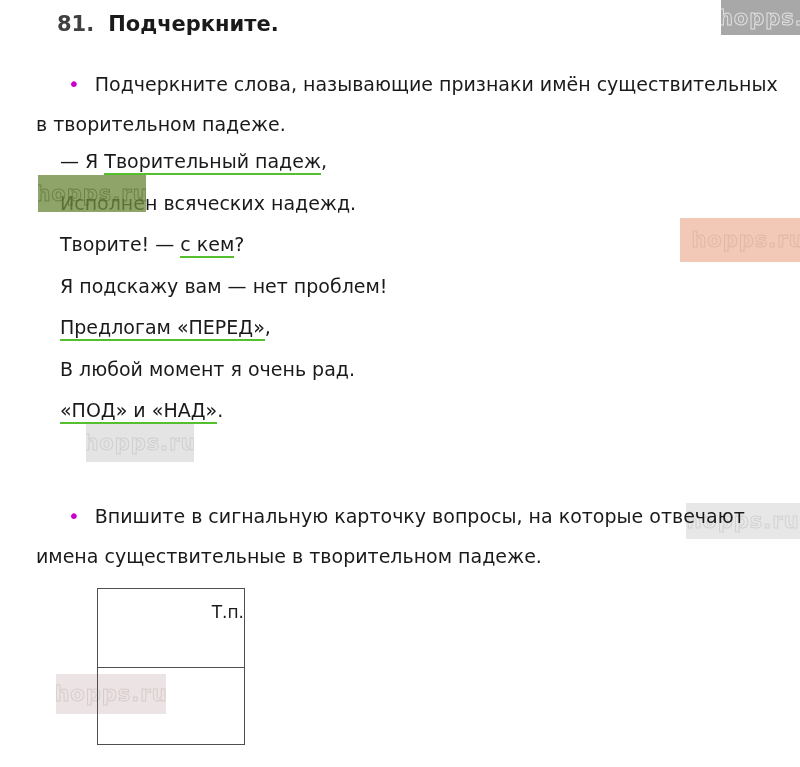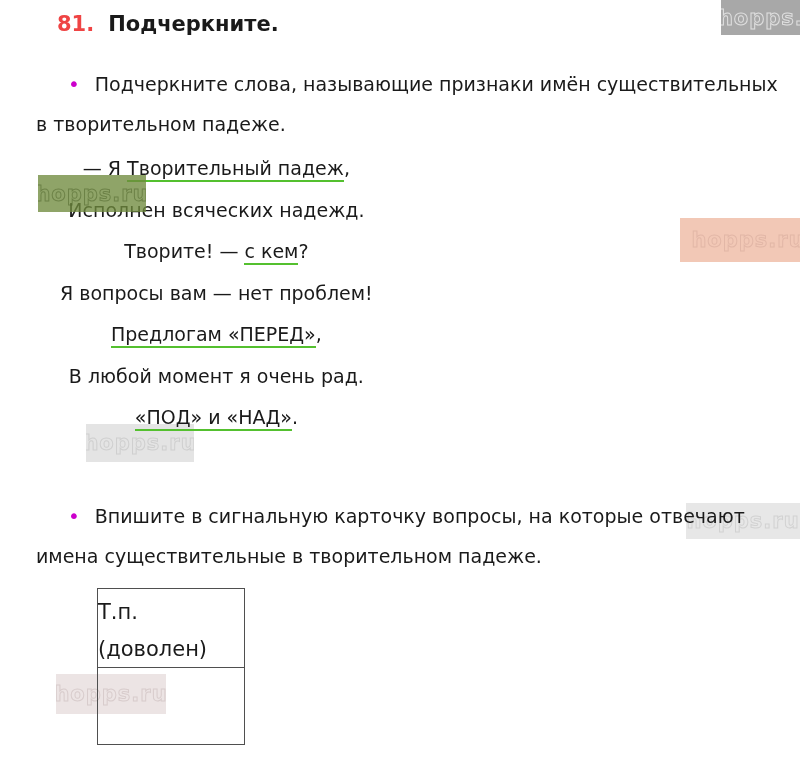--- a/index.html
+++ b/index.html
@@ -44,55 +44,54 @@
   
   .content-layer { position: relative; z-index: 2; }
 
   .header {
     position: absolute;
     left: 57px; top: 12px;
     font-size: 21px;
     font-weight: bold;
     white-space: nowrap;
   }
-  .num { color: #ef4444; margin-right: 14px; }
+  .num { color: #404040; margin-right: 14px; }
 
   .task {
     position: absolute;
     left: 36px;
     width: 748px;
     font-size: 19px;
     font-weight: normal;
     line-height: 40px;
     text-indent: 32px;
   }
   .task1 { top: 64px; }
   .task2 { top: 496px; }
   .bullet { color: #cc00cc; margin-right: 15px; font-size: 20px; }
 
   .poem {
     position: absolute;
-    left: 60px; top: 148px;
+    left: 60px; top: 141px;
     font-size: 19px;
-    text-align: center;
   }
   .pline { height: 41.5px; line-height: 41.5px; white-space: nowrap; }
   .u {
     border-bottom: 2.5px solid #54c02f;
     padding-bottom: 1px;
   }
 
   .card {
     position: absolute;
     left: 97px; top: 588px;
     width: 148px; height: 157px;
     border: 1.5px solid #4f4f4f;
     background: transparent;
-    text-align: left;
-    font-size: 21px;
+    text-align: right;
+    font-size: 17px;
   }
   .card-top {
     height: 79px;
     border-bottom: 1.5px solid #4f4f4f;
     padding-top: 5px;
     line-height: 37px;
   }
   .card-bottom {
     padding-top: 7px;
     line-height: 33px;
@@ -120,34 +119,33 @@
     </div>
 
     <p class="task task1">
       <span class="bullet">•</span><span>Подчеркните слова, называющие признаки имён существительных в творительном падеже.</span>
     </p>
 
     <div class="poem">
       <div class="pline"><span>— Я </span><span class="u">Творительный падеж</span><span>,</span></div>
       <div class="pline"><span>Исполнен всяческих надежд.</span></div>
       <div class="pline"><span>Творите! — </span><span class="u">с кем</span><span>?</span></div>
-      <div class="pline"><span>Я вопросы вам — нет проблем!</span></div>
+      <div class="pline"><span>Я подскажу вам — нет проблем!</span></div>
       <div class="pline"><span class="u">Предлогам «ПЕРЕД»</span><span>,</span></div>
       <div class="pline"><span>В любой момент я очень рад.</span></div>
       <div class="pline"><span class="u">«ПОД» и «НАД»</span><span>.</span></div>
     </div>
 
     <p class="task task2">
       <span class="bullet">•</span><span>Впишите в сигнальную карточку вопросы, на которые отвечают имена существительные в творительном падеже.</span>
     </p>
 
     <div class="card">
       <div class="card-top">
         <div>Т.п.</div>
-        <div>(доволен)</div>
       </div>
     </div>
 
   </div>
 
   <div class="wm wm1">
       <span>hopps.ru</span>
     </div>
   <div class="wm wm2">
       <span>hopps.ru</span>

